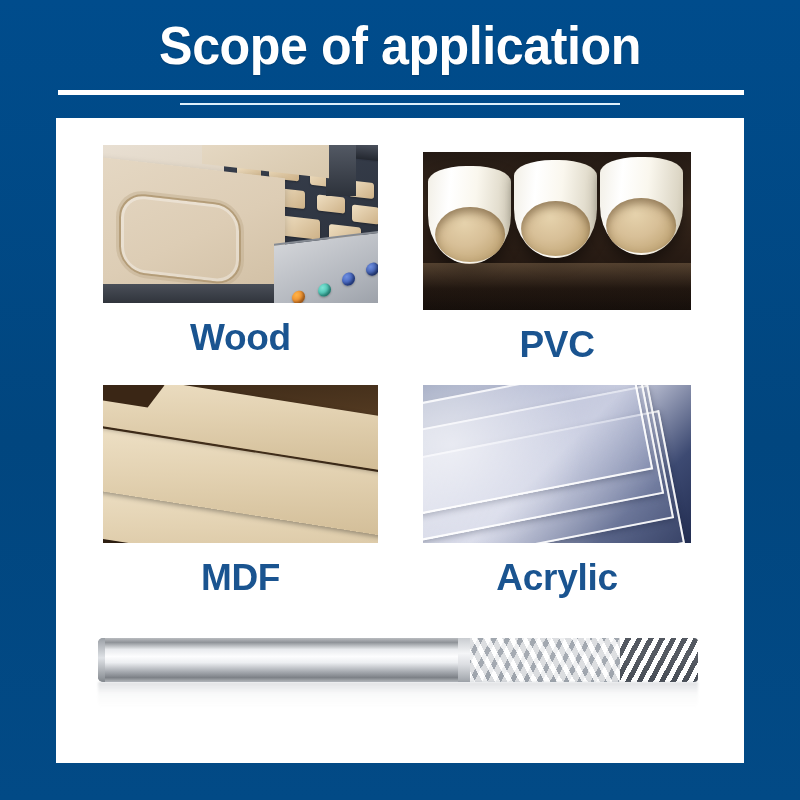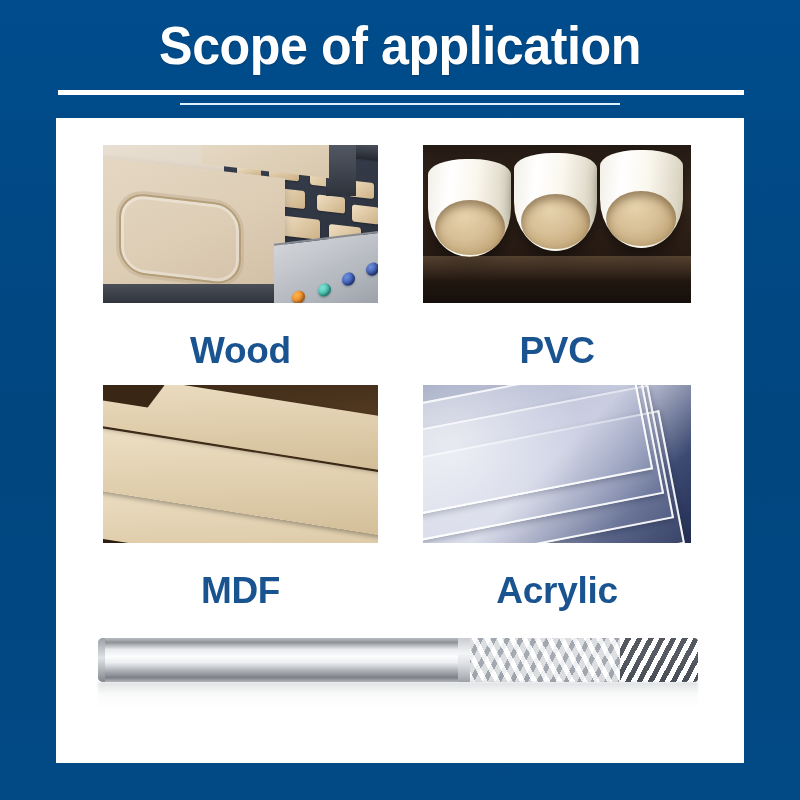--- a/index.html
+++ b/index.html
@@ -47,41 +47,41 @@
     background: #ffffff;
   }
 
   
   .grid {
     position: absolute; left: 0; top: 0;
     width: 688px; height: 482px;
   }
   .tile { position: absolute; }
   .tile.pos0 { left: 47px;  top: 27px; }
-  .tile.pos1 { left: 367px; top: 27px; }
+  .tile.pos1 { left: 367px; top: 34px; }
   .tile.pos2 { left: 47px;  top: 267px; }
   .tile.pos3 { left: 367px; top: 267px; }
 
   .thumb {
     position: relative;
     width: 275px; height: 158px;
     overflow: hidden;
     background: #ddd;
   }
   .tile.pos0 .thumb, .tile.pos2 .thumb { width: 275px; }
   .tile.pos1 .thumb, .tile.pos3 .thumb { width: 268px; }
 
   .caption {
     width: 100%;
     text-align: center;
     color: #1a5490;
     font-size: 37px;
     font-weight: bold;
     line-height: 48px;
-    margin-top: 24px;
+    margin-top: 11px;
     letter-spacing: -0.3px;
   }
 
   
   .wood-bg {
     position: absolute; inset: 0;
     background: linear-gradient(160deg,#e8dfd2 0%, #ded2c0 40%, #cbbda8 100%);
   }
   .wood-machine-body {
     position: absolute; left: 58%; top: 0; width: 42%; height: 100%;

